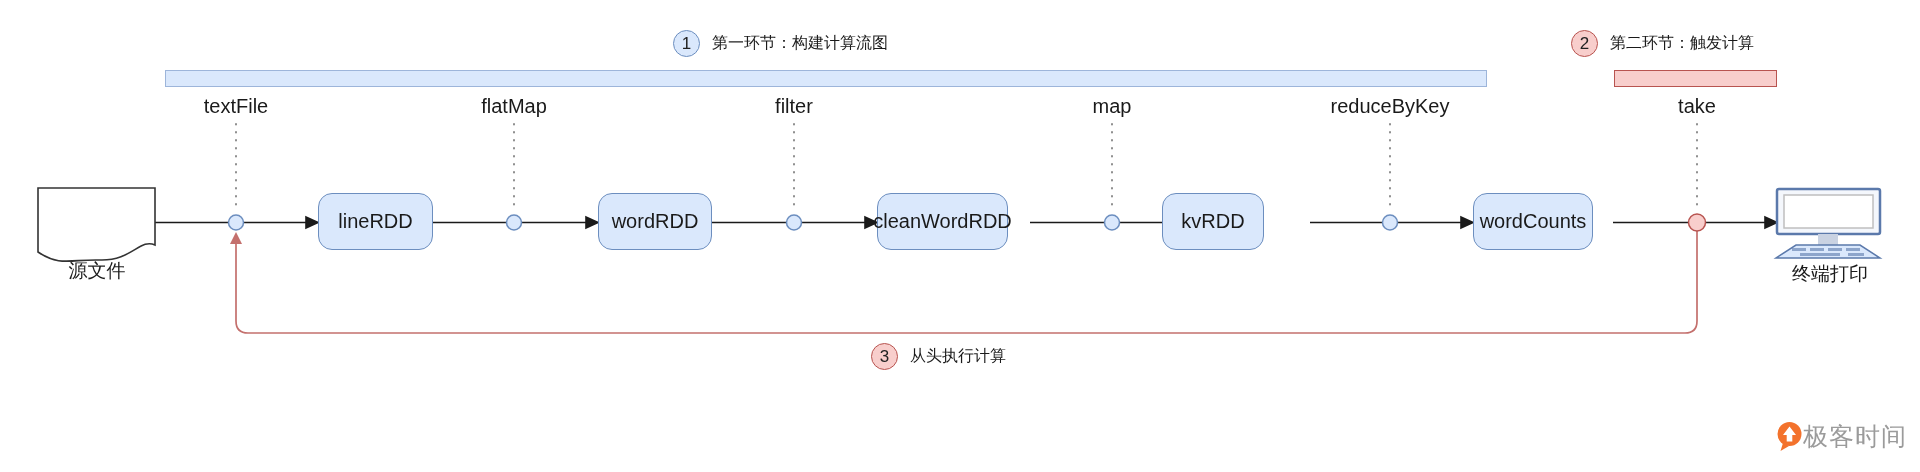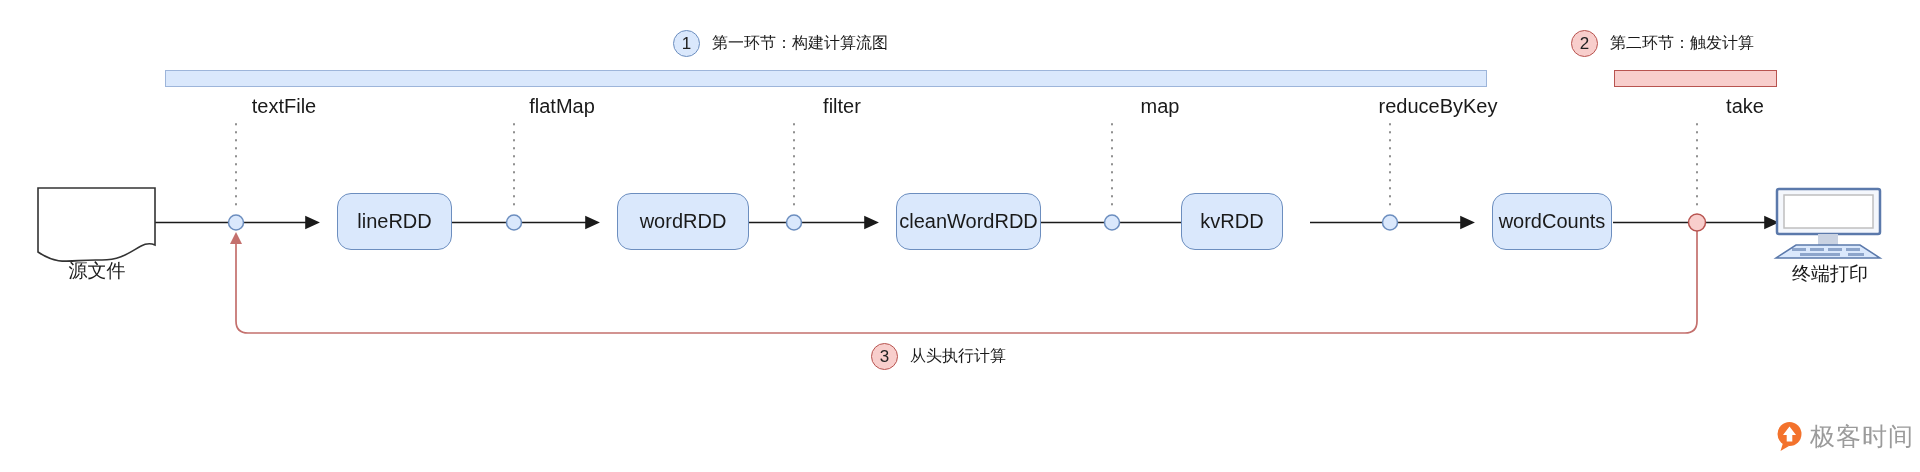--- a/index.html
+++ b/index.html
@@ -19,29 +19,29 @@
     display:flex;align-items:center;justify-content:center;font-size:17px;color:#222;}
   .num-blue{background:var(--node-fill);border:1.5px solid var(--node-border);}
   .num-red{background:var(--phase2-fill);border:1.5px solid var(--phase2-border);}
   .phase-text{font-size:16px;white-space:nowrap;}
 
   .bar{position:absolute;top:70px;height:17px;box-sizing:border-box;}
   .bar-blue{left:165px;width:1322px;background:var(--node-fill);border:1px solid #9db5da;}
   .bar-red{left:1614px;width:163px;background:var(--phase2-fill);border:1px solid var(--phase2-border);}
 
   .op-label{position:absolute;top:95px;transform:translateX(-50%);
-    font-size:20px;white-space:nowrap;margin-left:48px;}
+    font-size:20px;white-space:nowrap;}
 
   .node{position:absolute;top:193px;height:57px;box-sizing:border-box;
     background:var(--node-fill);border:1.5px solid var(--node-border);border-radius:14px;
-    display:flex;align-items:center;justify-content:center;font-size:20px;margin-left:19px;}
+    display:flex;align-items:center;justify-content:center;font-size:20px;}
 
   .shape-label{position:absolute;transform:translateX(-50%);font-size:19px;white-space:nowrap;}
 
-  .logo{position:absolute;left:1776px;top:420px;display:flex;align-items:center;gap:7px;}
+  .logo{position:absolute;left:1776px;top:420px;display:flex;align-items:center;}
   .logo-text{font-size:25px;color:#9b9b9b;letter-spacing:1px;}
 </style>
 </head>
 <body>
 
 <div id="canvas">
 
   <svg class="layer" width="1920" height="472" viewBox="0 0 1920 472">
 
     <g stroke="#8c8c8c" stroke-width="2" stroke-dasharray="0.5 7.5" stroke-linecap="round">
@@ -119,22 +119,22 @@
   </div>
 
   <div class="op-label" style="left:236px">textFile</div>
   <div class="op-label" style="left:514px">flatMap</div>
   <div class="op-label" style="left:794px">filter</div>
   <div class="op-label" style="left:1112px">map</div>
   <div class="op-label" style="left:1390px">reduceByKey</div>
   <div class="op-label" style="left:1697px">take</div>
 
   <div class="node" style="left:318px;width:115px">lineRDD</div>
-  <div class="node" style="left:598px;width:132px">wordRDD</div>
-  <div class="node" style="left:877px;width:145px">cleanWordRDD</div>
+  <div class="node" style="left:598px;width:114px">wordRDD</div>
+  <div class="node" style="left:877px;width:131px">cleanWordRDD</div>
   <div class="node" style="left:1162px;width:102px">kvRDD</div>
   <div class="node" style="left:1473px;width:120px">wordCounts</div>
 
   <div class="shape-label" style="left:97px;top:258px">源文件</div>
   <div class="shape-label" style="left:1830px;top:261px">终端打印</div>
 
   <div class="logo">
     <svg width="27" height="31" viewBox="0 0 27 31">
       <circle cx="13.5" cy="13" r="12" fill="#f3722c"></circle>
       <path d="M7 22 L4.5 30 L13 25 Z" fill="#f3722c"></path>

